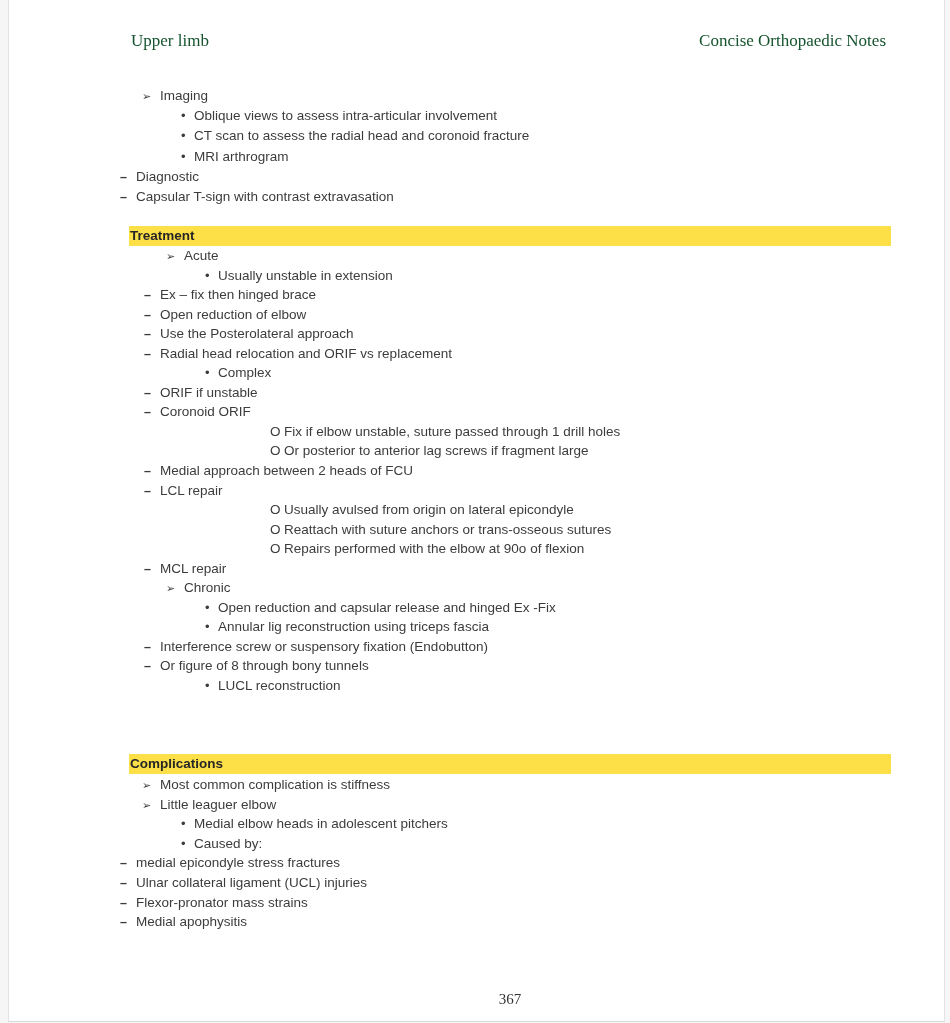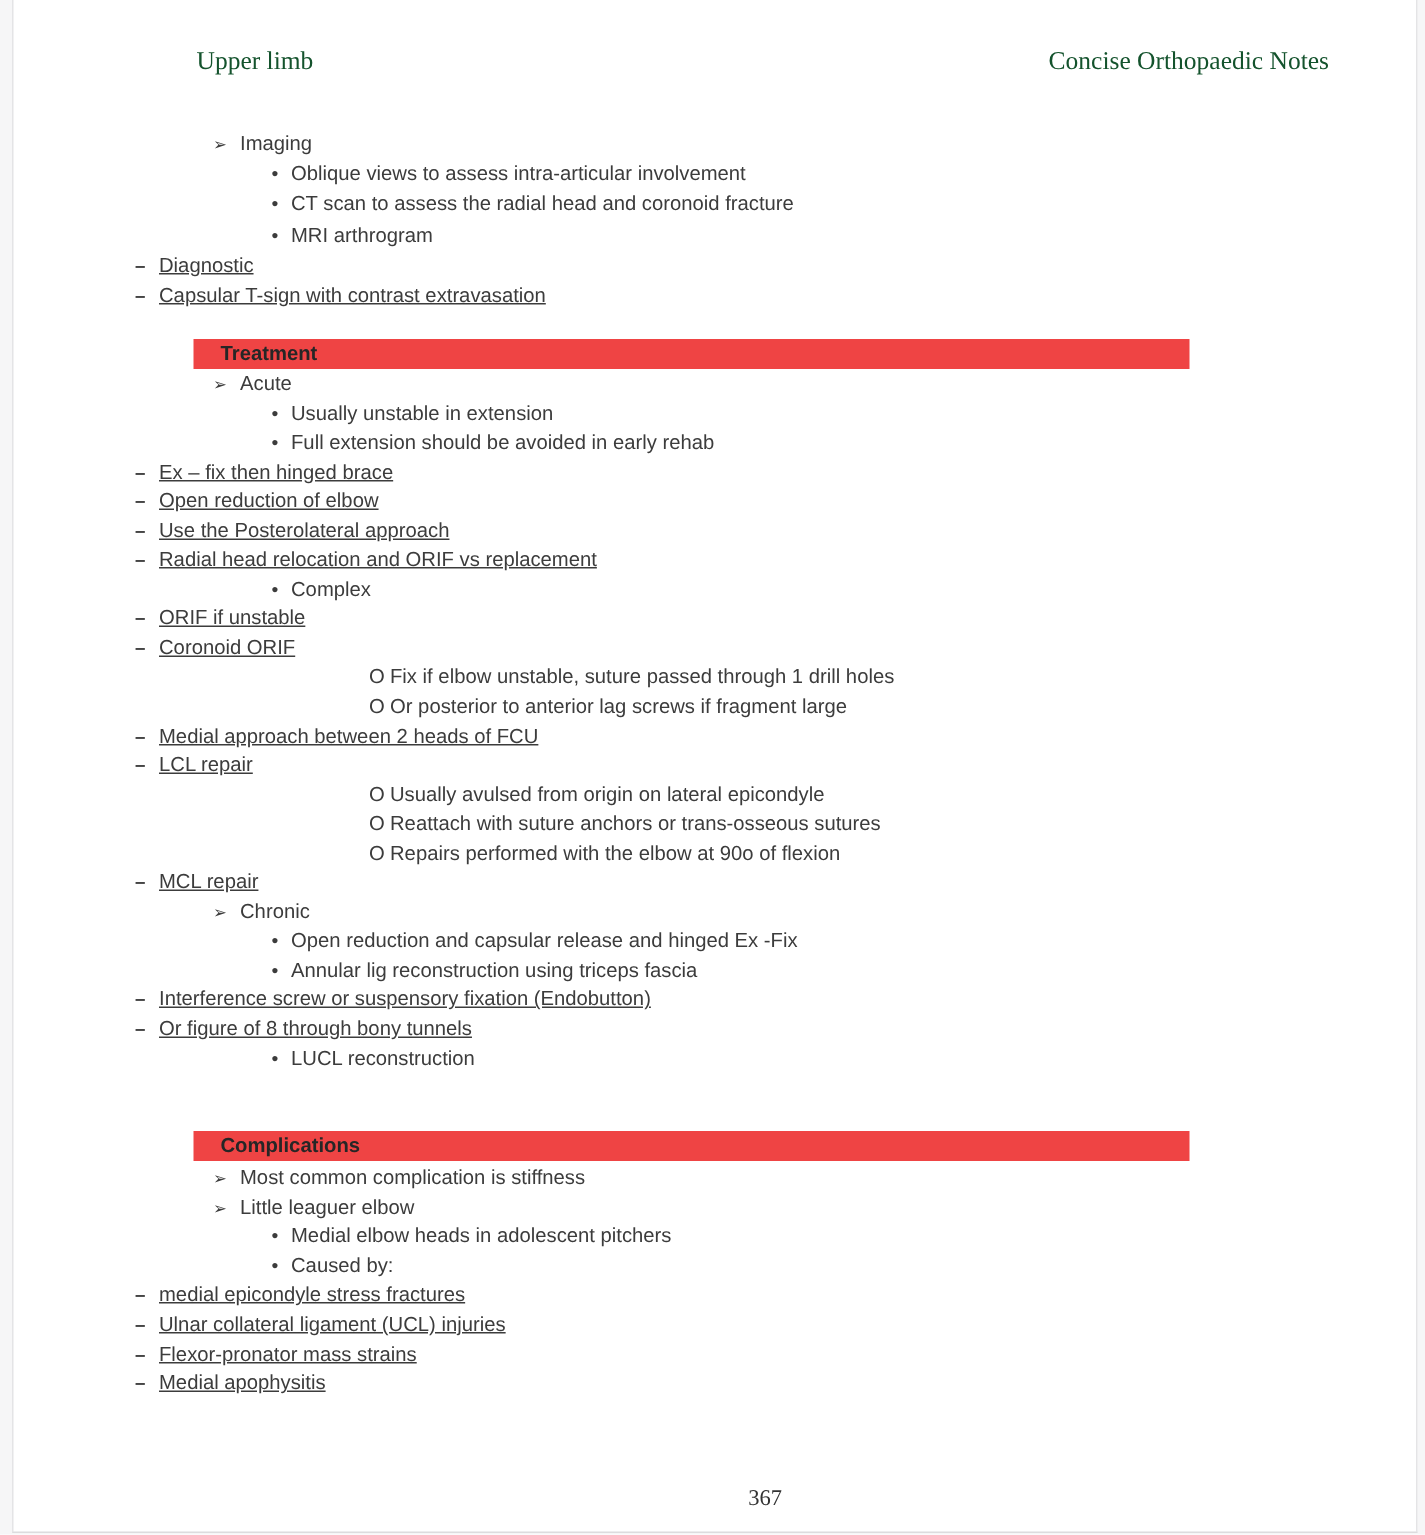--- a/index.html
+++ b/index.html
@@ -22,45 +22,45 @@
   .hdr {
     position:absolute; top:31px;
     font-family:"Liberation Serif", serif;
     font-size:17px; color:#14532d;
     white-space:nowrap;
   }
   .hdr-left  { left:131px; }
   .hdr-right { right:64px; }
 
   .section-bar {
-    position:absolute; left:129px; width:664px; height:19.5px;
-    background:#ef4444;
+    position:absolute; left:129px; width:762px; height:19.5px;
+    background:#fde047;
     color:#262626; font-weight:700; font-size:13.5px;
-    line-height:19.5px; padding-left:18px;
+    line-height:19.5px; padding-left:1px;
     box-sizing:border-box;
     white-space:nowrap;
   }
   .bar-treatment     { top:226px; }
   .bar-complications { top:754px; }
 
   .list { position:absolute; left:0; width:884px; color:#3c3c3c; font-size:13.5px; }
   .list-imaging        { top:86px; }
   .list-treatment      { top:246px; }
   .list-complications  { top:775px; }
   .list-imaging        .li { height:20.2px;  line-height:20.2px;  }
-  .list-treatment      .li { height:19.55px; line-height:19.55px; }
+  .list-treatment      .li { height:19.55px; line-height:19.55px;margin-left:24px; }
   .list-complications  .li { height:19.6px;  line-height:19.6px;  }
 
   .li { white-space:nowrap; }
   .marker { display:inline-block; color:#3c3c3c; }
   .lvl-1 { padding-left:142px; }
   .lvl-1 .marker { width:18px; font-size:11px; }
   .lvl-2 { padding-left:181px; }
   .lvl-2 .marker { width:13px; font-size:13px; }
-  .lvl-3 { padding-left:90px;text-decoration:underline; }
+  .lvl-3 { padding-left:120px; }
   .lvl-3 .marker { width:16px; font-weight:700; font-size:12.5px; }
   .lvl-4 { padding-left:246px; }
   .lvl-4 .marker { width:14px; }
 
   .footer {
     position:absolute; left:129px; width:762px; top:991px;
     text-align:center;
     font-family:"Liberation Serif", serif;
     font-size:15px; color:#333333;
   }
@@ -82,21 +82,20 @@
     <div class="li lvl-3"><span class="marker">–</span><span class="txt">Capsular T-sign with contrast extravasation</span></div>
   </div>
 
 <div class="section-bar bar-treatment">
   <span>Treatment</span>
 </div>
 
 <div class="list list-treatment">
     <div class="li lvl-1"><span class="marker">➢</span><span class="txt">Acute</span></div>
     <div class="li lvl-2"><span class="marker">•</span><span class="txt">Usually unstable in extension</span></div>
-    <div class="li lvl-2"><span class="marker">•</span><span class="txt">Full extension should be avoided in early rehab</span></div>
     <div class="li lvl-3"><span class="marker">–</span><span class="txt">Ex – fix then hinged brace</span></div>
     <div class="li lvl-3"><span class="marker">–</span><span class="txt">Open reduction of elbow</span></div>
     <div class="li lvl-3"><span class="marker">–</span><span class="txt">Use the Posterolateral approach</span></div>
     <div class="li lvl-3"><span class="marker">–</span><span class="txt">Radial head relocation and ORIF vs replacement</span></div>
     <div class="li lvl-2"><span class="marker">•</span><span class="txt">Complex</span></div>
     <div class="li lvl-3"><span class="marker">–</span><span class="txt">ORIF if unstable</span></div>
     <div class="li lvl-3"><span class="marker">–</span><span class="txt">Coronoid ORIF</span></div>
     <div class="li lvl-4"><span class="marker">O</span><span class="txt">Fix if elbow unstable, suture passed through 1 drill holes</span></div>
     <div class="li lvl-4"><span class="marker">O</span><span class="txt">Or posterior to anterior lag screws if fragment large</span></div>
     <div class="li lvl-3"><span class="marker">–</span><span class="txt">Medial approach between 2 heads of FCU</span></div>

